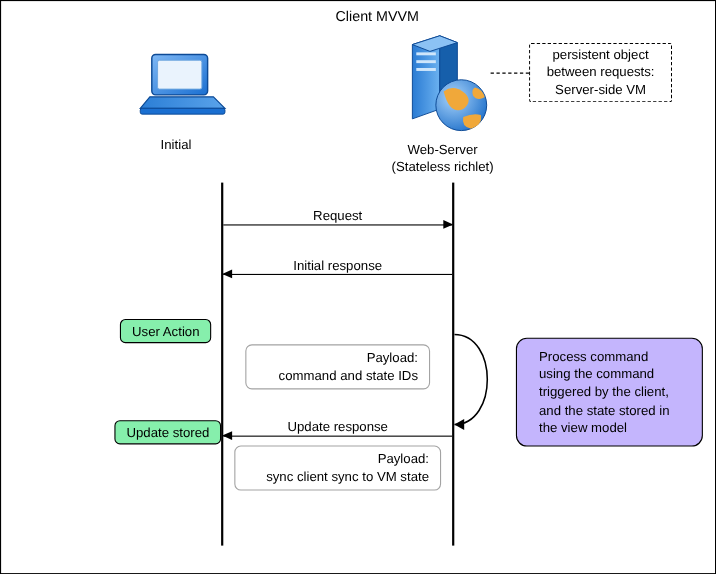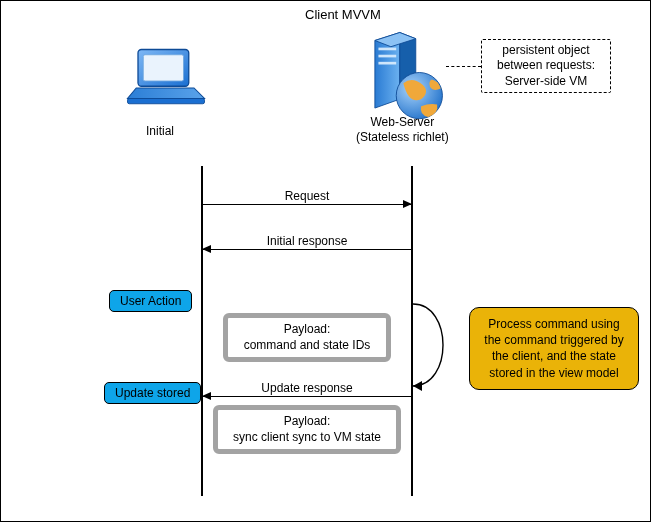--- a/index.html
+++ b/index.html
@@ -40,21 +40,21 @@
   }
   .server-icon {
     position: absolute;
     top: 28px;
     left: 365px;
     width: 80px;
     height: 95px;
   }
   .server-label {
     position: absolute;
-    top: 114px;
+    top: 128px;
     left: 355px;
     font-size: 12px;
     text-align: center;
     line-height: 1.25;
   }
   .persistent-box {
     position: absolute;
     top: 38px;
     left: 480px;
     width: 130px;
@@ -113,49 +113,49 @@
   .arrow-line.right::after {
     right: -1px;
     border-left: 9px solid #000;
   }
   .arrow-line.left::after {
     left: -1px;
     border-right: 9px solid #000;
   }
   .payload-box {
     position: absolute;
-    border: 5px solid #a3a3a3;
+    border: 1px solid #a3a3a3;
     border-radius: 6px;
-    text-align: center;
+    text-align: right;
     font-size: 12px;
     line-height: 1.3;
     padding: 4px 10px;
     background: #fff;
   }
   .event-box {
     position: absolute;
     border: 1px solid #000;
     border-radius: 5px;
     text-align: center;
     font-size: 12px;
     padding: 3px 10px;
-    background: #0ea5e9;
+    background: #86efac;
   }
   .process-box {
     position: absolute;
     top: 306px;
     left: 468px;
     width: 170px;
     border: 1px solid #000;
     border-radius: 10px;
     font-size: 12px;
-    text-align: center;
+    text-align: left;
     line-height: 1.35;
-    padding: 8px 10px;
-    background: #eab308;
+    padding: 8px 20px;
+    background: #c4b5fd;
   }
   .loop {
     position: absolute;
     top: 297px;
     left: 412px;
     width: 44px;
     height: 94px;
   }
 </style>
 </head>

